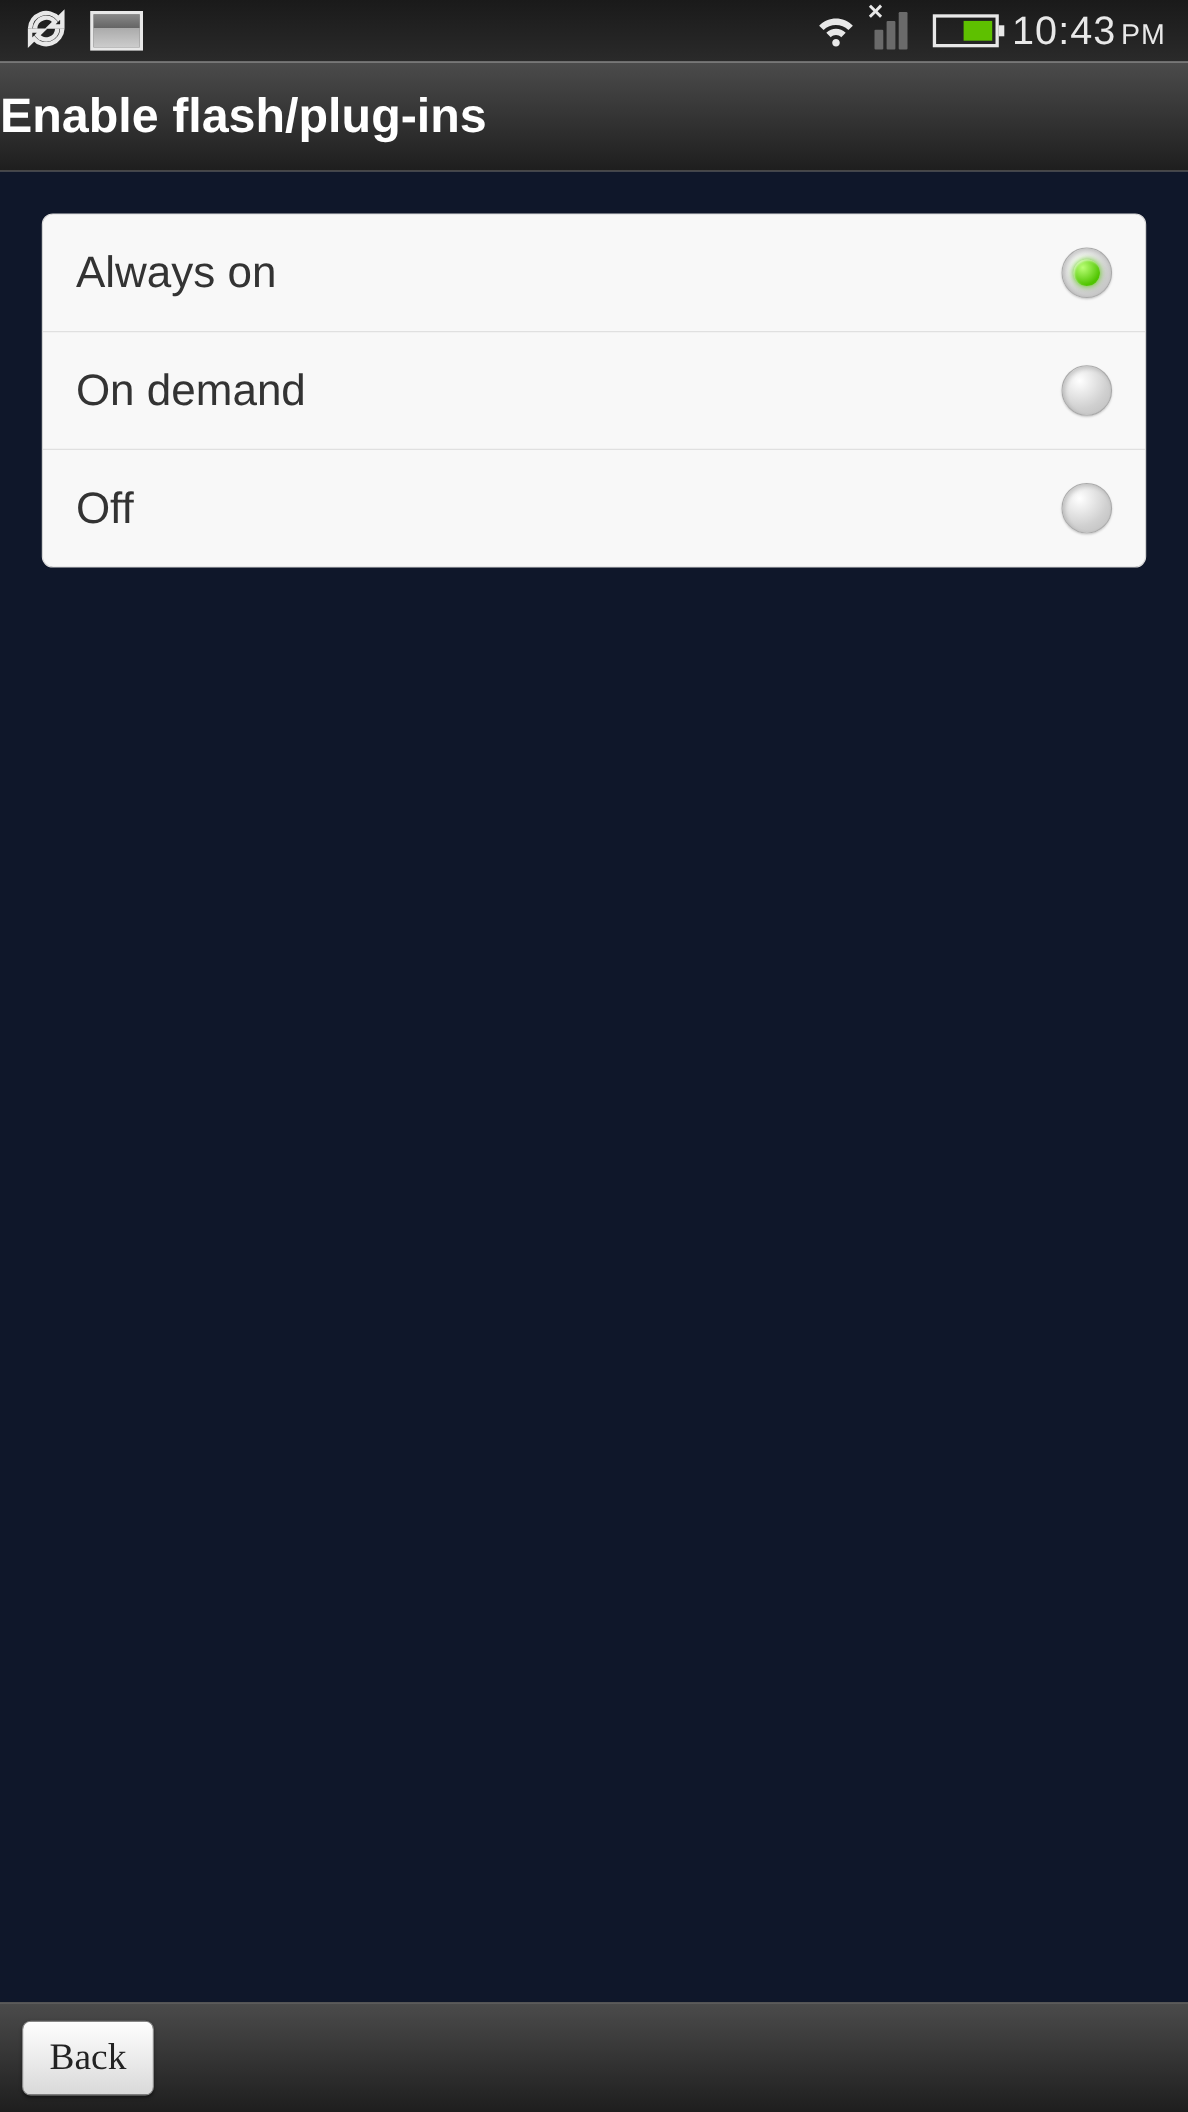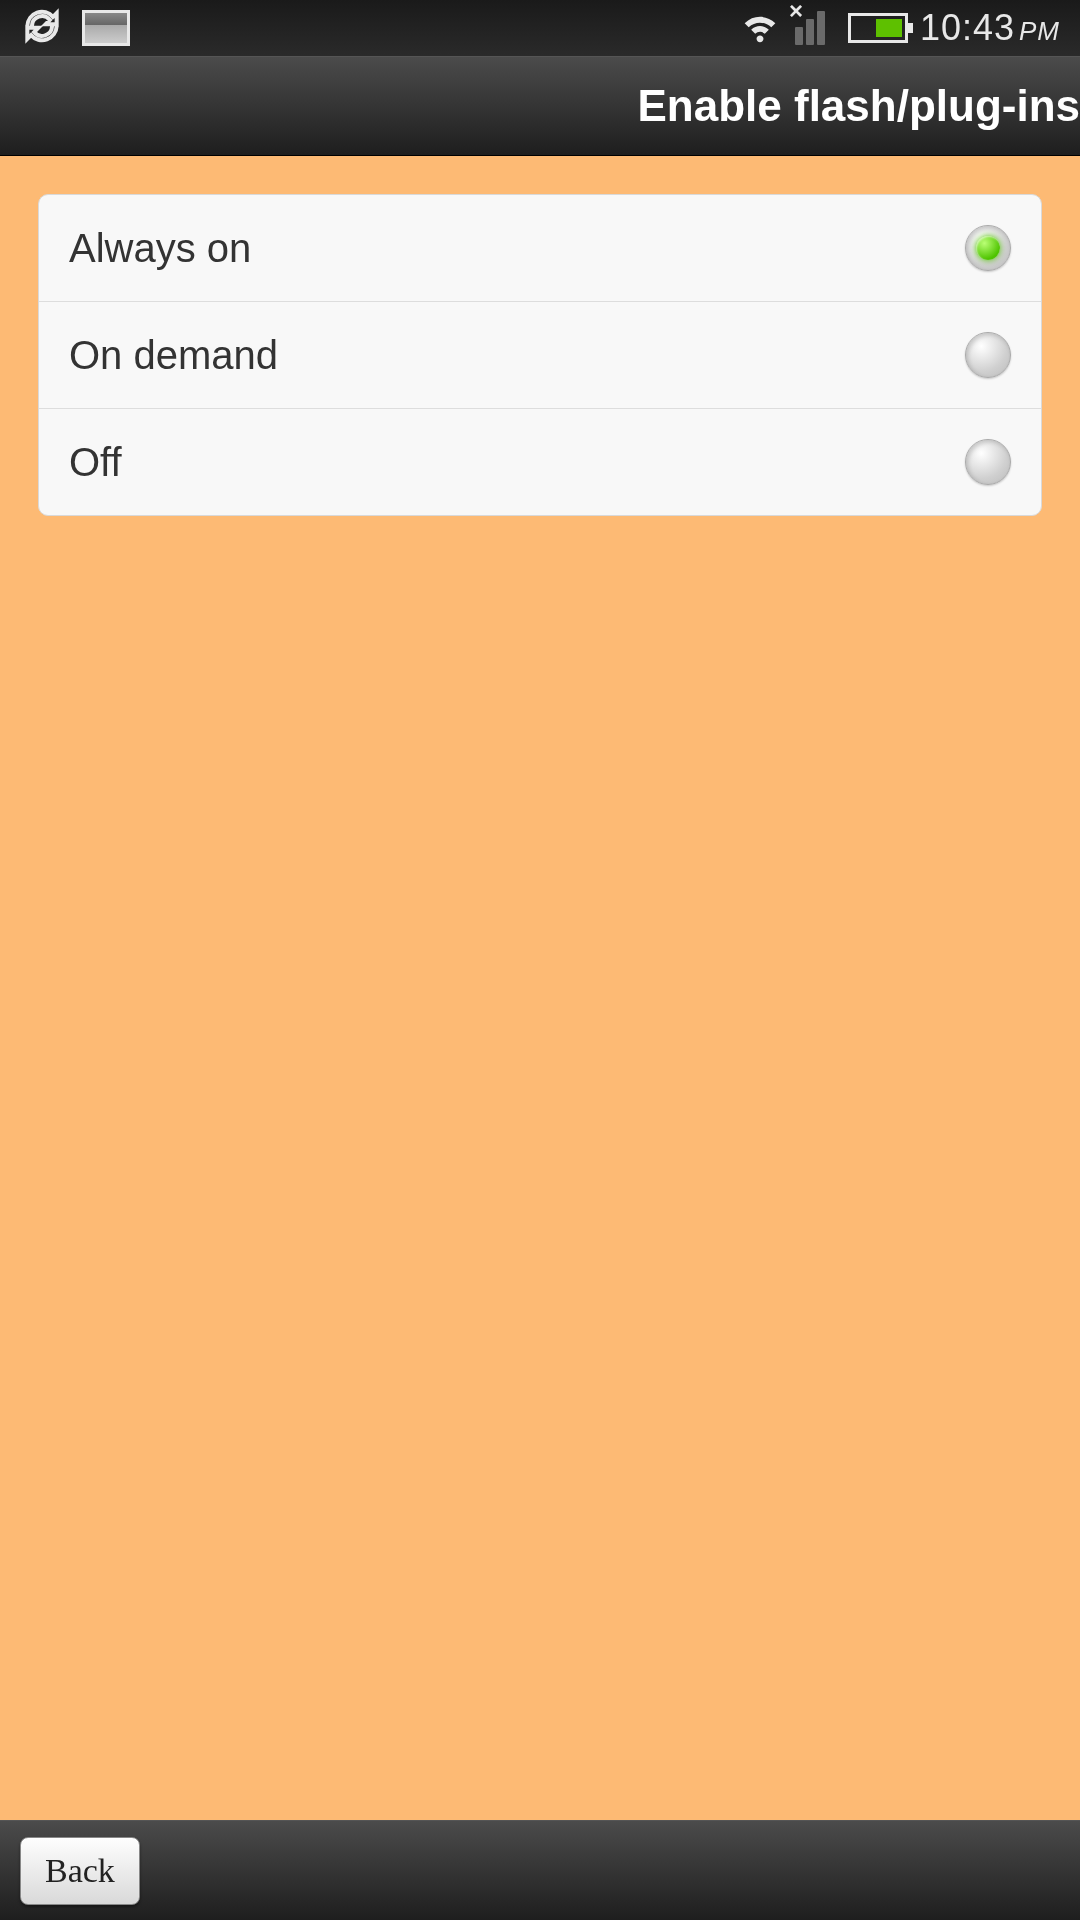--- a/index.html
+++ b/index.html
@@ -86,39 +86,39 @@
       height: 100%;
       width: 55%;
       background: #5ec000;
       margin-left: auto;
     }
     .time {
       font-size: 36px;
       letter-spacing: 1px;
       color: #e8e8e8;
     }
-    .ampm { font-size: 26px; margin-left:4px;font-style:italic;}
+    .ampm { font-size: 26px; margin-left:4px;}
     
     .title-bar {
       height: 100px;
       background: linear-gradient(to bottom, #4b4b4b 0%, #1e1e1e 100%);
       display: flex;
       align-items: center;
-      justify-content: flex-end;
+      justify-content: flex-start;
       border-top: 1px solid #555;
       border-bottom: 1px solid #000;
     }
     .title-bar .title {
       color: #fff;
       font-size: 44px;
       font-weight: 700;
     }
     
     .content {
-      background: #fdba74;
+      background: #0f172a;
       height: calc(1920px - 56px - 100px - 100px);
       padding: 38px;
     }
     .option-list {
       border: 1px solid #d9d9d9;
       border-radius: 10px;
       background: #f8f8f8;
       overflow: hidden;
     }
     .option-row {

